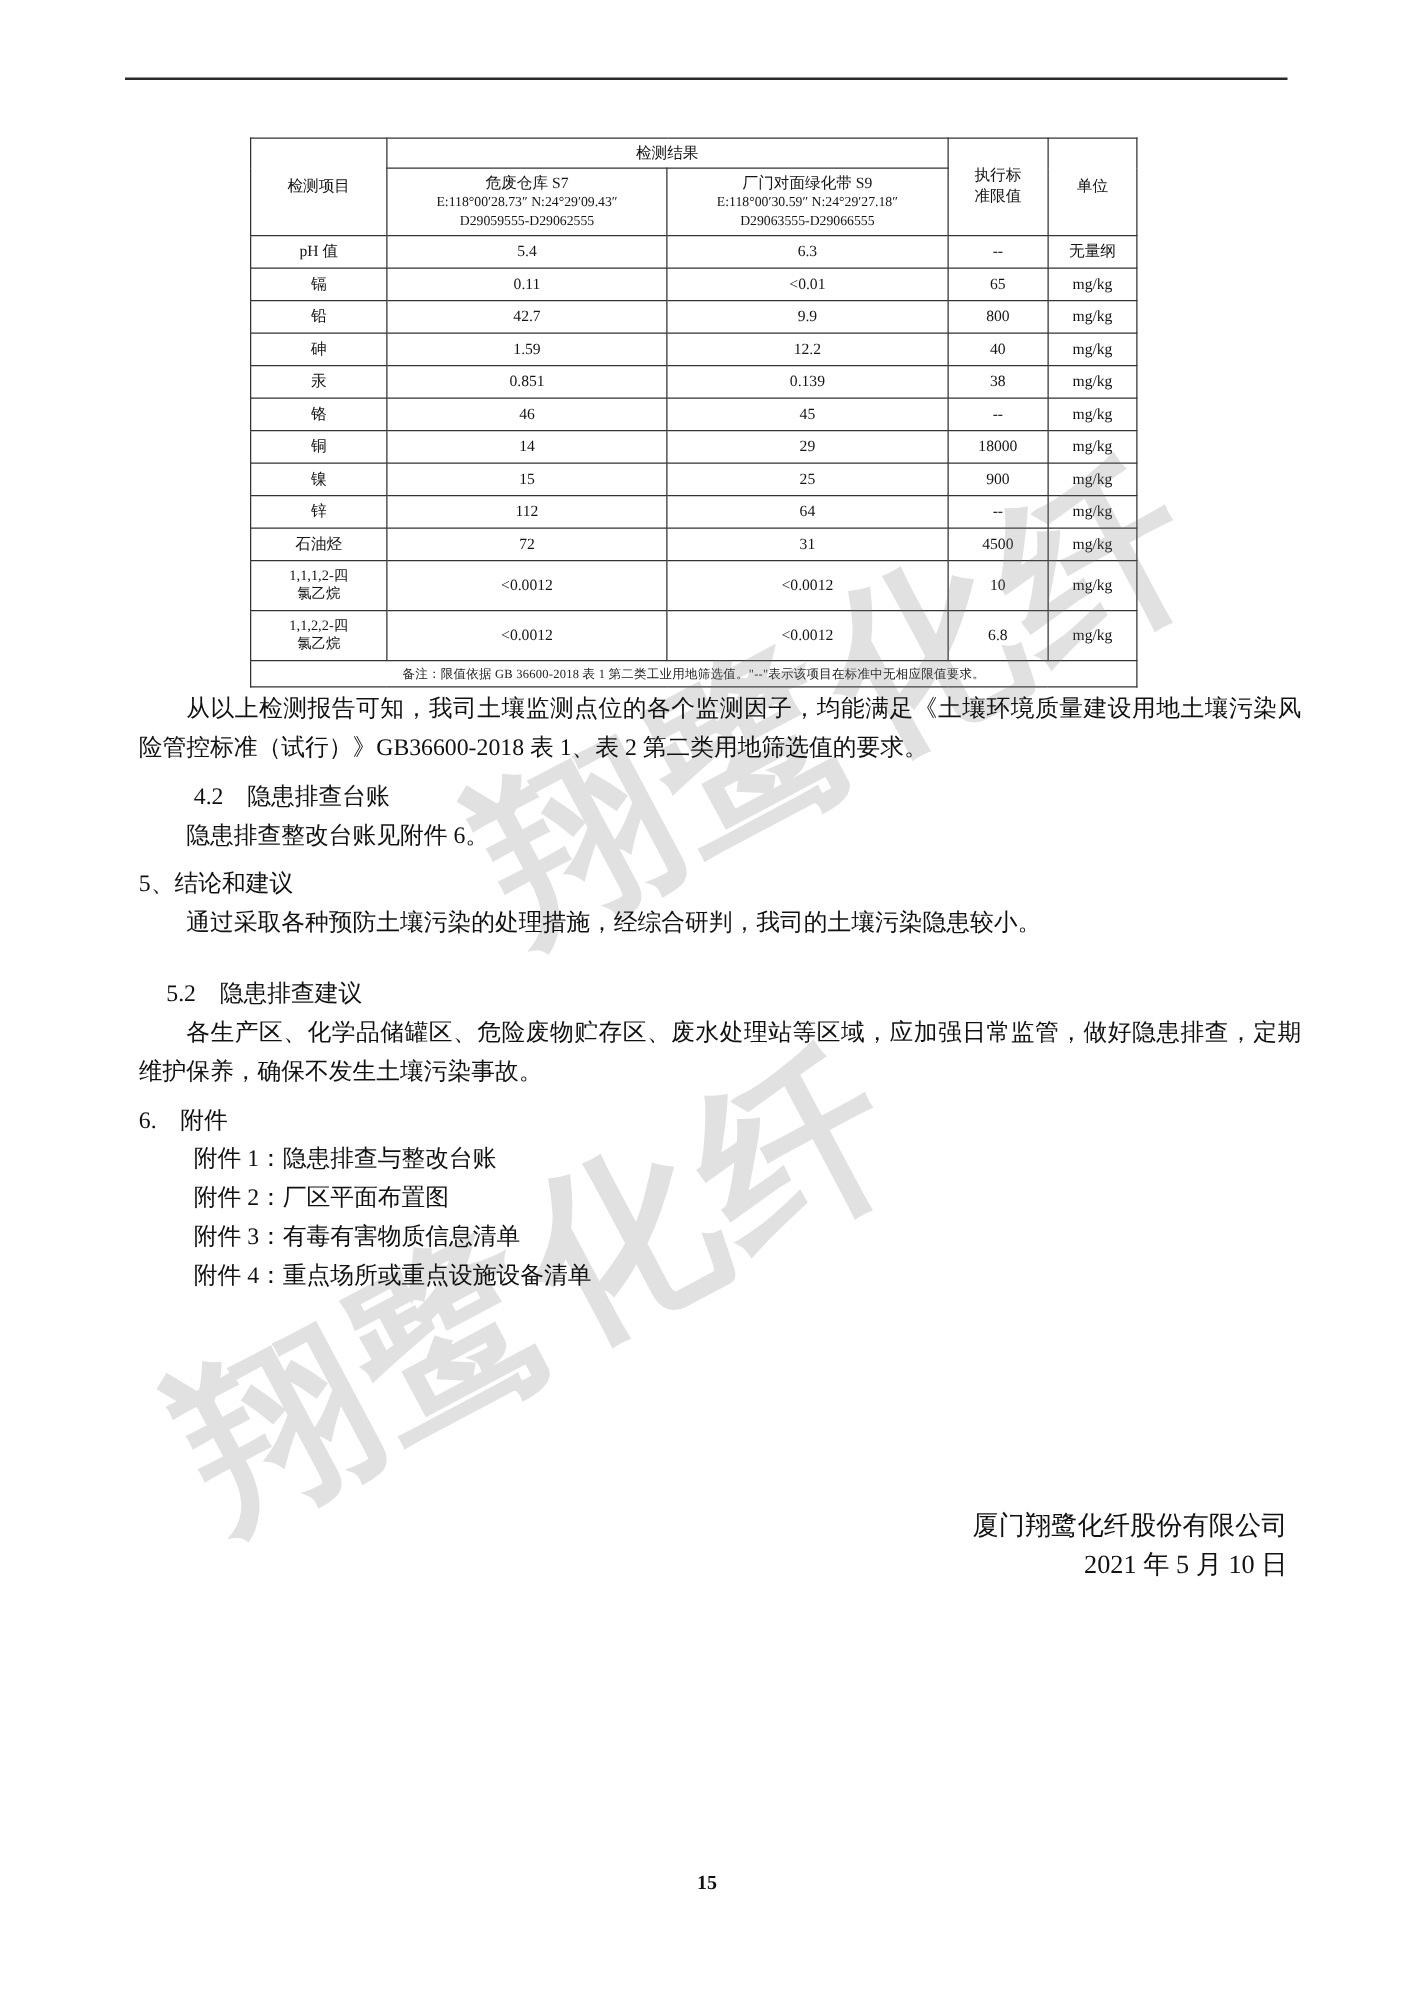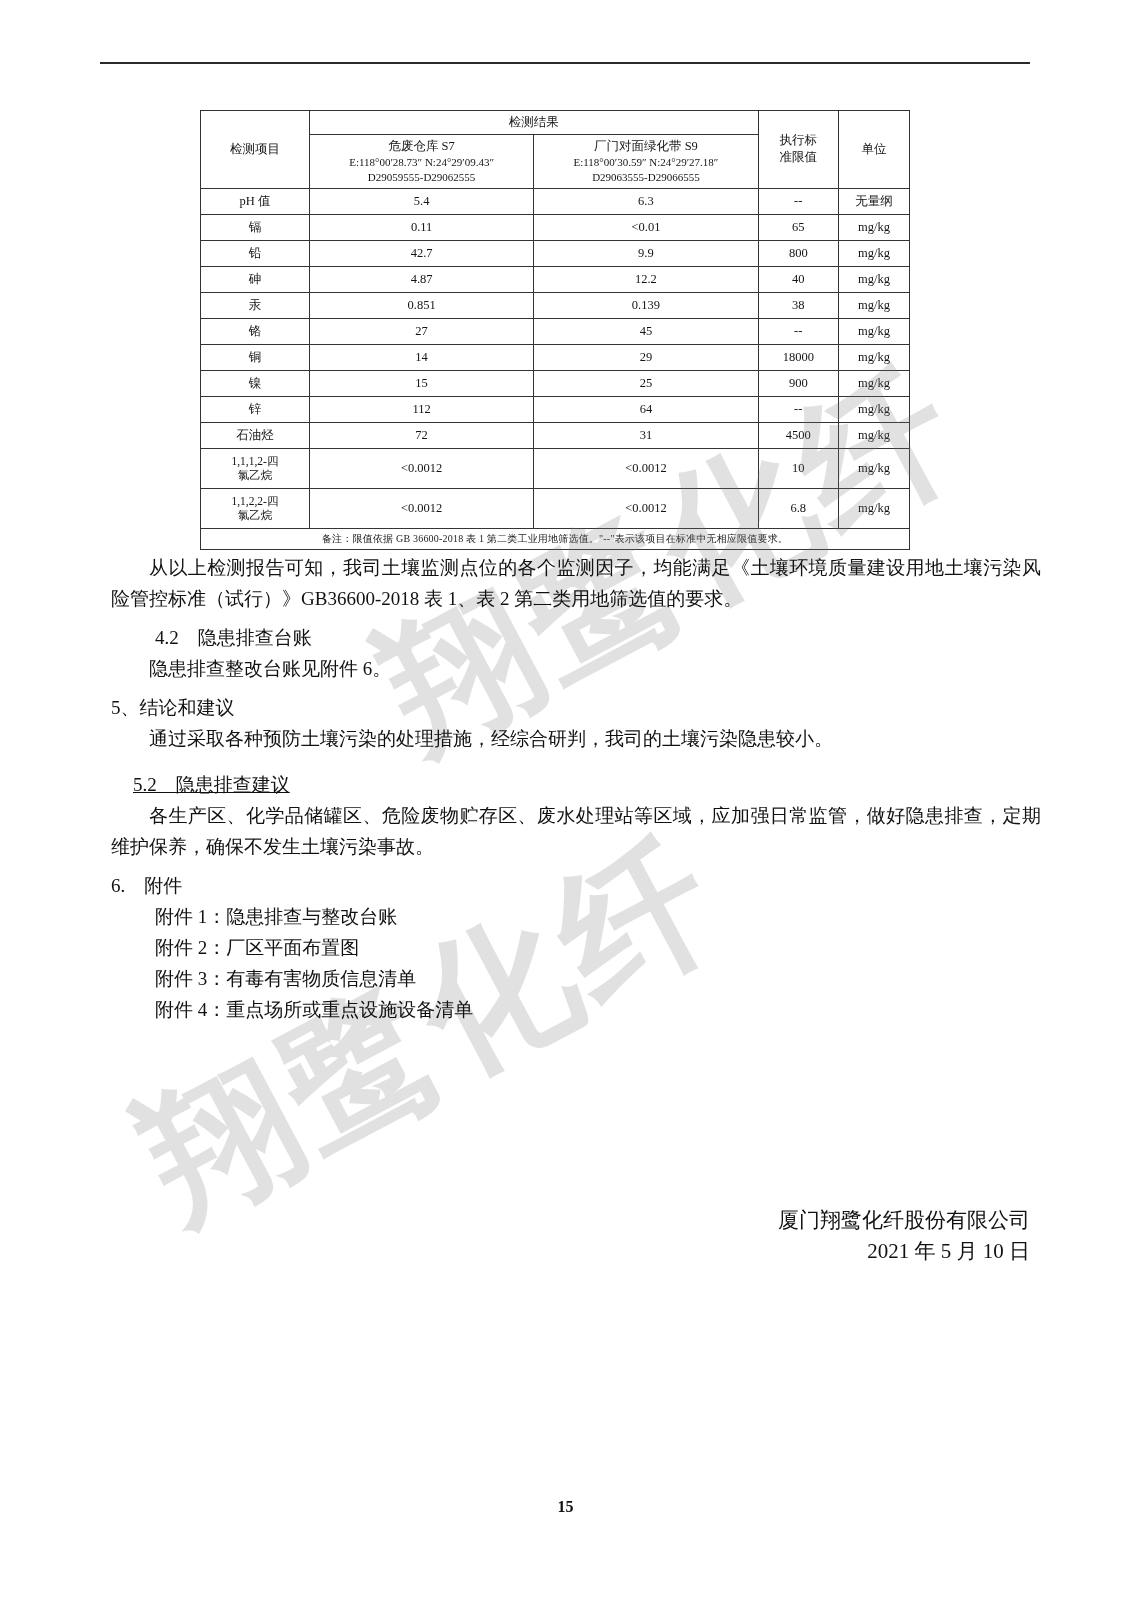--- a/index.html
+++ b/index.html
@@ -113,21 +113,21 @@
     z-index: 6;
   }
   .p {
     margin: 0;
     text-align: justify;
   }
   .indent2 { text-indent: 38px; }
   .pad-22 { padding-left: 22px; }
   .pad-44 { padding-left: 44px; }
   .gap-s { margin-top: 8px; }
-  .gap-m { margin-top: 15px; text-decoration: underline; }
+  .gap-m { margin-top: 26px; }
   .sig {
     position: absolute;
     left: 100px;
     top: 1205px;
     width: 930px;
     text-align: right;
     font-size: 21px;
     line-height: 31px;
     color: #111;
     z-index: 6;
@@ -196,35 +196,35 @@
       </tr>
       <tr class="row-h">
         <td>铅</td>
         <td>42.7</td>
         <td>9.9</td>
         <td>800</td>
         <td>mg/kg</td>
       </tr>
       <tr class="row-h">
         <td>砷</td>
-        <td>4.87</td>
+        <td>1.59</td>
         <td>12.2</td>
         <td>40</td>
         <td>mg/kg</td>
       </tr>
       <tr class="row-h">
         <td>汞</td>
         <td>0.851</td>
         <td>0.139</td>
         <td>38</td>
         <td>mg/kg</td>
       </tr>
       <tr class="row-h">
         <td>铬</td>
-        <td>27</td>
+        <td>46</td>
         <td>45</td>
         <td>--</td>
         <td>mg/kg</td>
       </tr>
       <tr class="row-h">
         <td>铜</td>
         <td>14</td>
         <td>29</td>
         <td>18000</td>
         <td>mg/kg</td>

